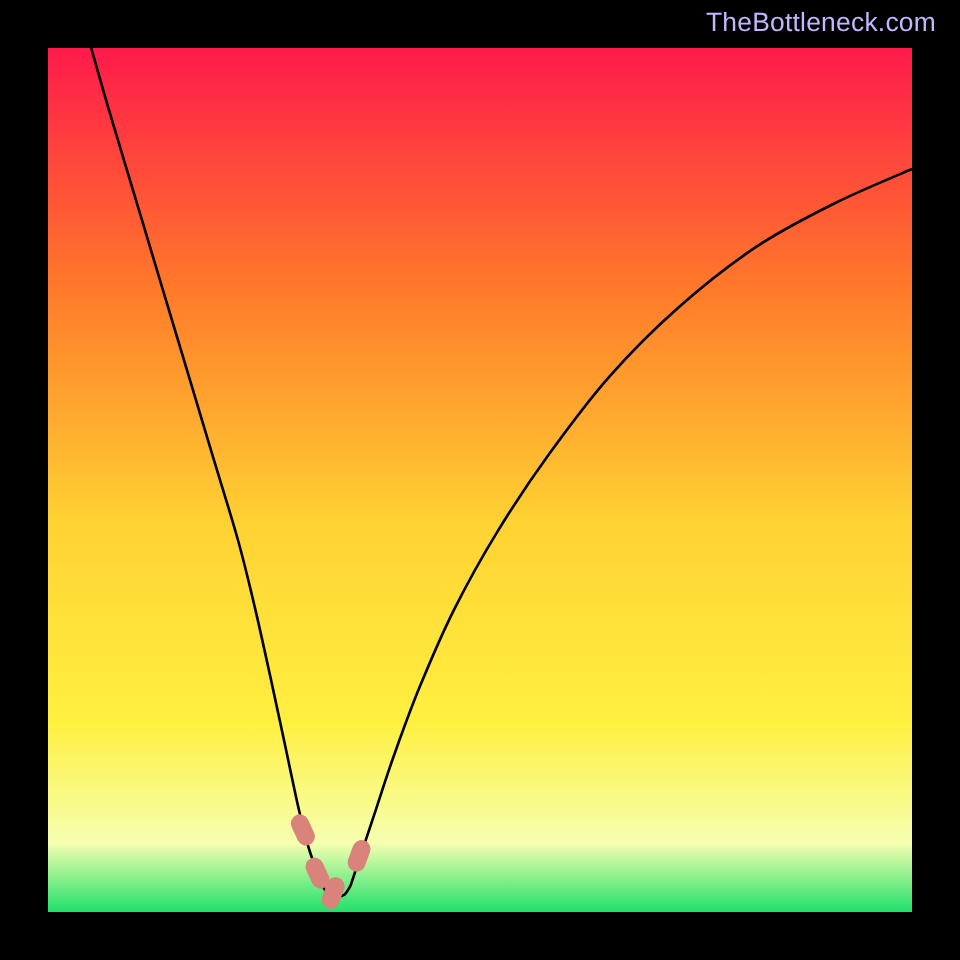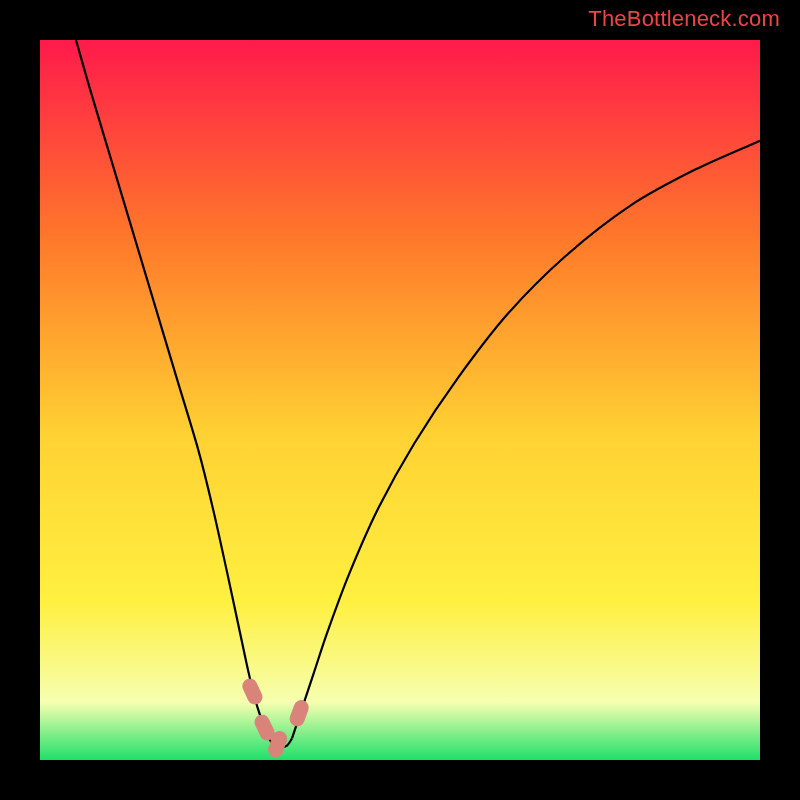--- a/index.html
+++ b/index.html
@@ -14,21 +14,21 @@
   .stage {
     position: relative;
     width: 800px;
     height: 800px;
     background: #000;
   }
   .watermark {
     position: absolute;
     top: 6px;
     right: 20px;
-    color: #ef4444;
+    color: #c4b5fd;
     font-size: 22px;
     font-weight: 400;
     letter-spacing: 0.2px;
     user-select: none;
   }
   .plot-wrap {
     position: absolute;
     left: 40px;
     top: 40px;
     width: 720px;

